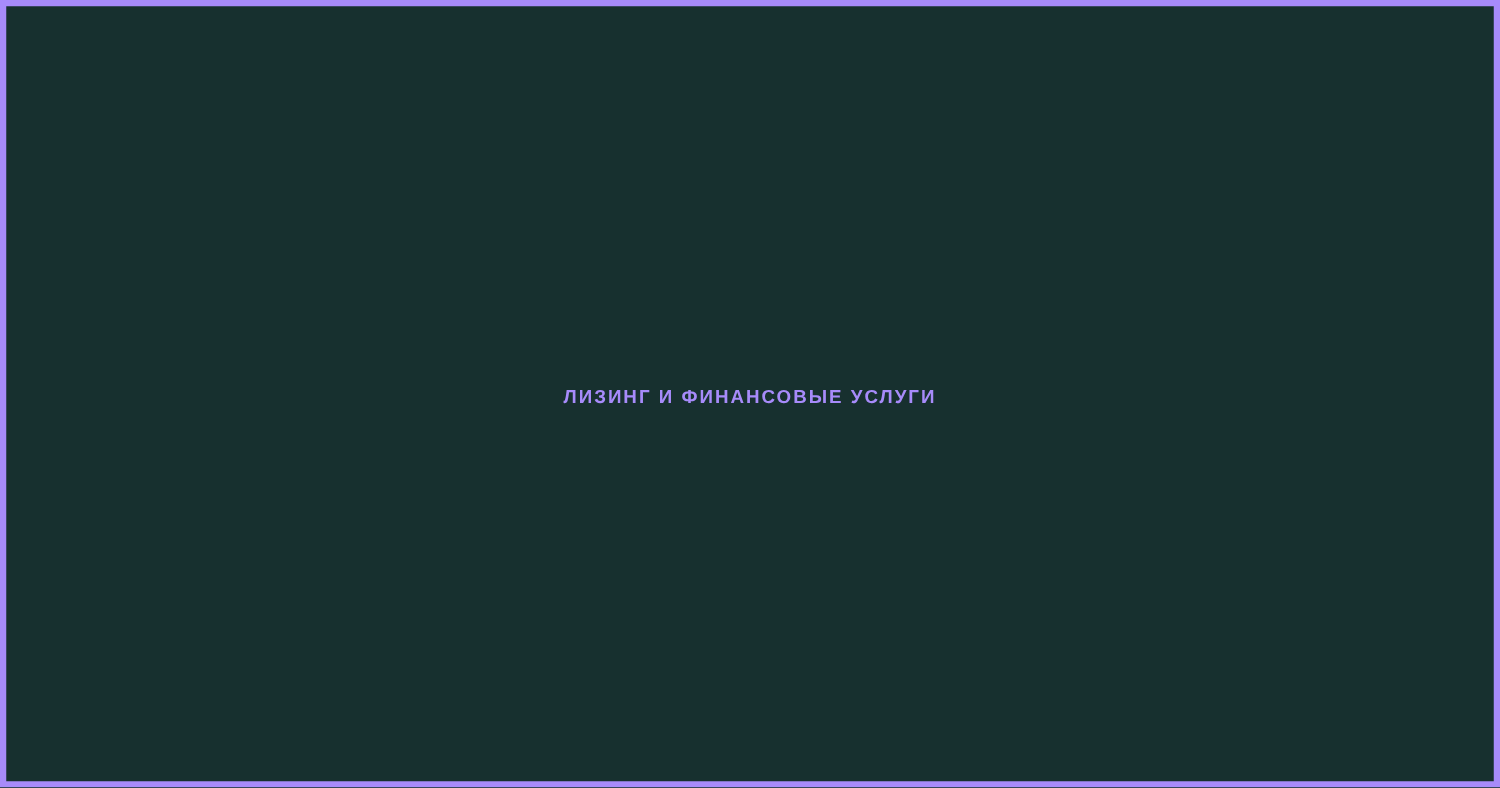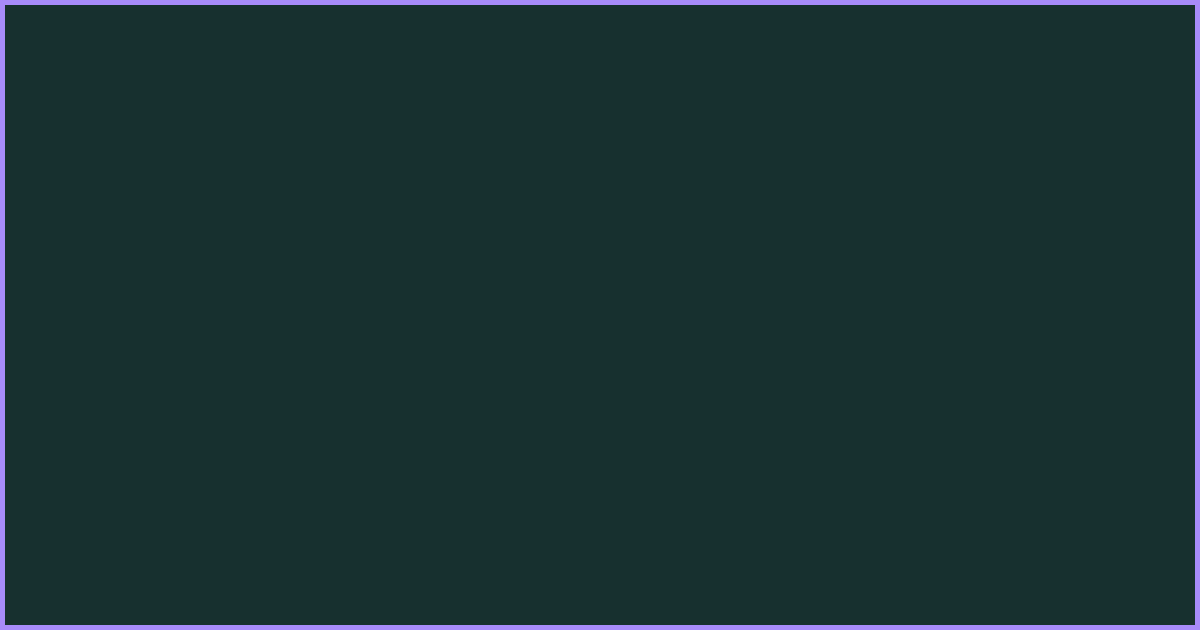--- a/index.html
+++ b/index.html
@@ -65,17 +65,18 @@
     transform: translateY(10px);
   }
 </style>
 </head>
 <body>
 
 <div class="og-card">
 
   <div class="stack">
 
+    <p class="eyebrow">ЛИЗИНГ И ФИНАНСОВЫЕ УСЛУГИ</p>
 
 
   </div>
 
 </div>
 
 </body></html>

